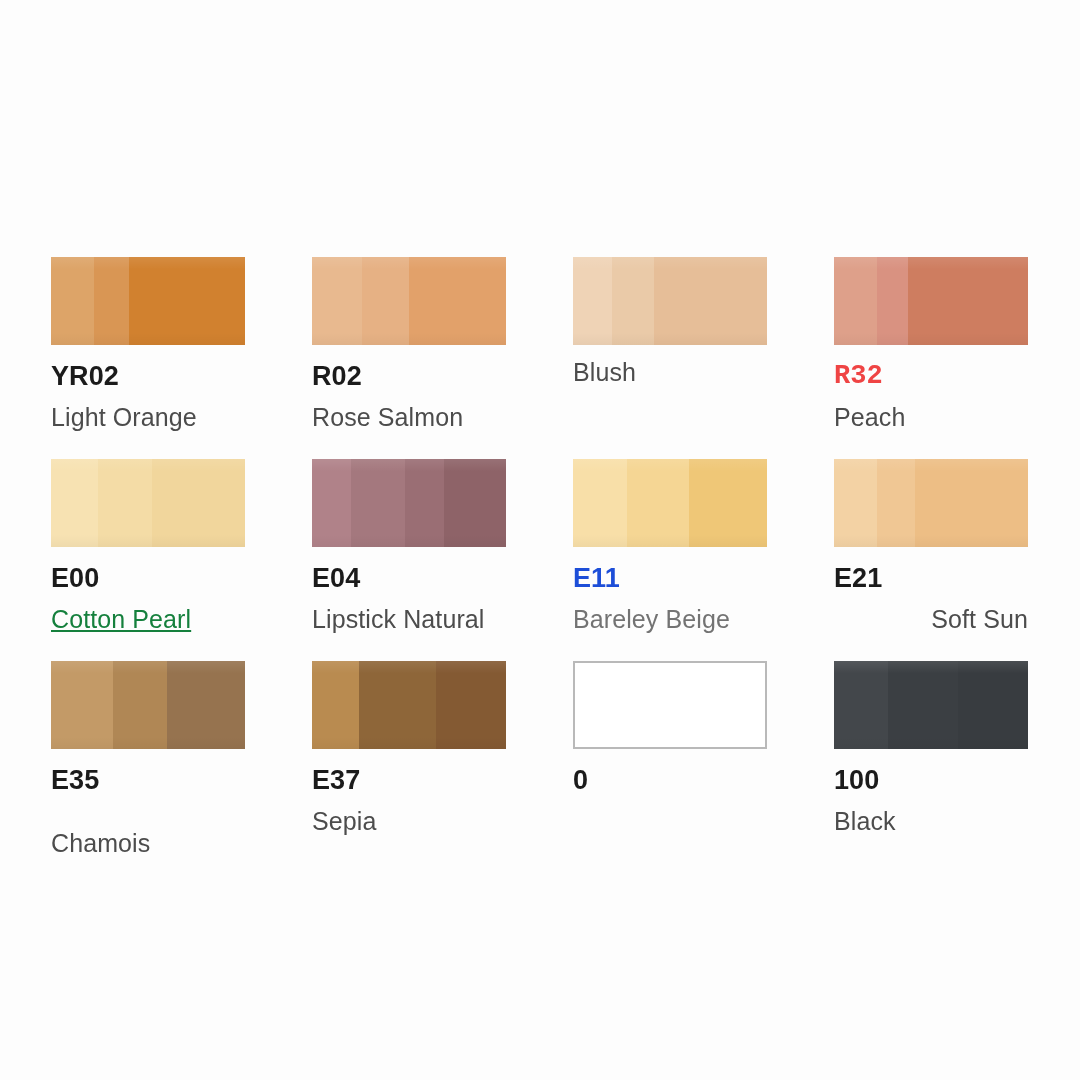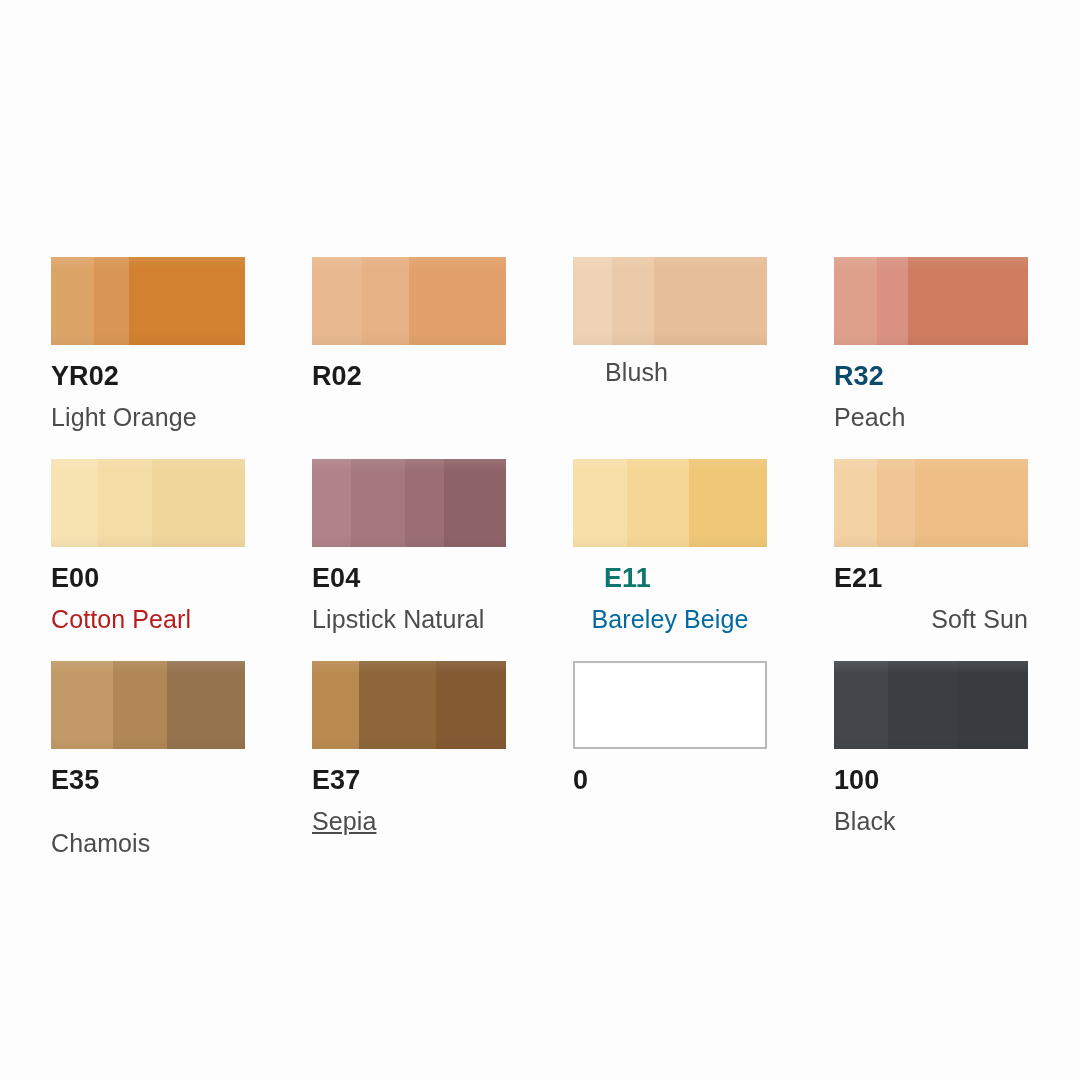--- a/index.html
+++ b/index.html
@@ -107,65 +107,66 @@
         <div class="swatch-code" style="color: rgb(27, 27, 27);">YR02</div>
         <div class="swatch-name" style="color: rgb(76, 76, 76);">Light Orange</div>
       </div>
       <div class="swatch-cell">
         <div class="swatch-chip">
           <div class="band" style="background: rgb(232, 185, 143); width: 26%;"></div>
           <div class="band" style="background: rgb(230, 177, 132); width: 24%;"></div>
           <div class="band" style="background: rgb(226, 161, 106); width: 50%;"></div>
         </div>
         <div class="swatch-code" style="color: rgb(27, 27, 27);">R02</div>
+        <div class="swatch-name" style="color: rgb(76, 76, 76);">Rose Salmon</div>
       </div>
       <div class="swatch-cell">
         <div class="swatch-chip">
           <div class="band" style="background: rgb(239, 211, 182); width: 20%;"></div>
           <div class="band" style="background: rgb(234, 202, 168); width: 22%;"></div>
           <div class="band" style="background: rgb(230, 190, 152); width: 58%;"></div>
         </div>
-        <div class="swatch-name" style="color: rgb(76, 76, 76); margin-left: 32px;">Blush</div>
+        <div class="swatch-name" style="color: rgb(76, 76, 76);">Blush</div>
       </div>
       <div class="swatch-cell">
         <div class="swatch-chip">
           <div class="band" style="background: rgb(222, 160, 138); width: 22%;"></div>
           <div class="band" style="background: rgb(217, 146, 129); width: 16%;"></div>
           <div class="band" style="background: rgb(206, 125, 96); width: 62%;"></div>
         </div>
-        <div class="swatch-code" style="color: #0c4a6e;">R32</div>
+        <div class="swatch-code" style="color: #ef4444; font-family: Liberation Mono, monospace;">R32</div>
         <div class="swatch-name" style="color: rgb(76, 76, 76);">Peach</div>
       </div>
       <div class="swatch-cell">
         <div class="swatch-chip">
           <div class="band" style="background: rgb(247, 226, 178); width: 24%;"></div>
           <div class="band" style="background: rgb(244, 220, 166); width: 28%;"></div>
           <div class="band" style="background: rgb(241, 214, 156); width: 48%;"></div>
         </div>
         <div class="swatch-code" style="color: rgb(27, 27, 27);">E00</div>
-        <div class="swatch-name" style="color: #b91c1c;">Cotton Pearl</div>
+        <div class="swatch-name" style="color: #15803d; text-decoration: underline;">Cotton Pearl</div>
       </div>
       <div class="swatch-cell">
         <div class="swatch-chip">
           <div class="band" style="background: rgb(176, 130, 137); width: 20%;"></div>
           <div class="band" style="background: rgb(164, 120, 126); width: 28%;"></div>
           <div class="band" style="background: rgb(154, 110, 116); width: 20%;"></div>
           <div class="band" style="background: rgb(142, 99, 104); width: 32%;"></div>
         </div>
         <div class="swatch-code" style="color: rgb(27, 27, 27);">E04</div>
         <div class="swatch-name" style="color: rgb(76, 76, 76);">Lipstick Natural</div>
       </div>
       <div class="swatch-cell">
         <div class="swatch-chip">
           <div class="band" style="background: rgb(248, 223, 168); width: 28%;"></div>
           <div class="band" style="background: rgb(245, 214, 148); width: 32%;"></div>
           <div class="band" style="background: rgb(239, 199, 119); width: 40%;"></div>
         </div>
-        <div class="swatch-code" style="color: #0f766e; margin-left: 31px;">E11</div>
-        <div class="swatch-name" style="color: #0369a1; text-align: center;">Bareley Beige</div>
+        <div class="swatch-code" style="color: #1d4ed8;">E11</div>
+        <div class="swatch-name" style="color: #737373;">Bareley Beige</div>
       </div>
       <div class="swatch-cell">
         <div class="swatch-chip">
           <div class="band" style="background: rgb(243, 210, 164); width: 22%;"></div>
           <div class="band" style="background: rgb(240, 199, 148); width: 20%;"></div>
           <div class="band" style="background: rgb(237, 190, 133); width: 58%;"></div>
         </div>
         <div class="swatch-code" style="color: rgb(27, 27, 27);">E21</div>
         <div class="swatch-name" style="color: rgb(76, 76, 76); text-align: right;">Soft Sun</div>
       </div>
@@ -178,21 +179,21 @@
         <div class="swatch-code" style="color: rgb(27, 27, 27);">E35</div>
         <div class="swatch-name" style="color: rgb(76, 76, 76); margin-top: 36px;">Chamois</div>
       </div>
       <div class="swatch-cell">
         <div class="swatch-chip">
           <div class="band" style="background: rgb(185, 139, 80); width: 24%;"></div>
           <div class="band" style="background: rgb(142, 102, 57); width: 40%;"></div>
           <div class="band" style="background: rgb(132, 90, 51); width: 36%;"></div>
         </div>
         <div class="swatch-code" style="color: rgb(27, 27, 27);">E37</div>
-        <div class="swatch-name" style="color: rgb(76, 76, 76); text-decoration: underline;">Sepia</div>
+        <div class="swatch-name" style="color: rgb(76, 76, 76);">Sepia</div>
       </div>
       <div class="swatch-cell">
         <div class="swatch-chip is-blank" style="border-color: rgb(185, 185, 185);"></div>
         <div class="swatch-code" style="color: rgb(27, 27, 27);">0</div>
       </div>
       <div class="swatch-cell">
         <div class="swatch-chip">
           <div class="band" style="background: rgb(67, 71, 75); width: 28%;"></div>
           <div class="band" style="background: rgb(59, 63, 67); width: 36%;"></div>
           <div class="band" style="background: rgb(56, 60, 64); width: 36%;"></div>

